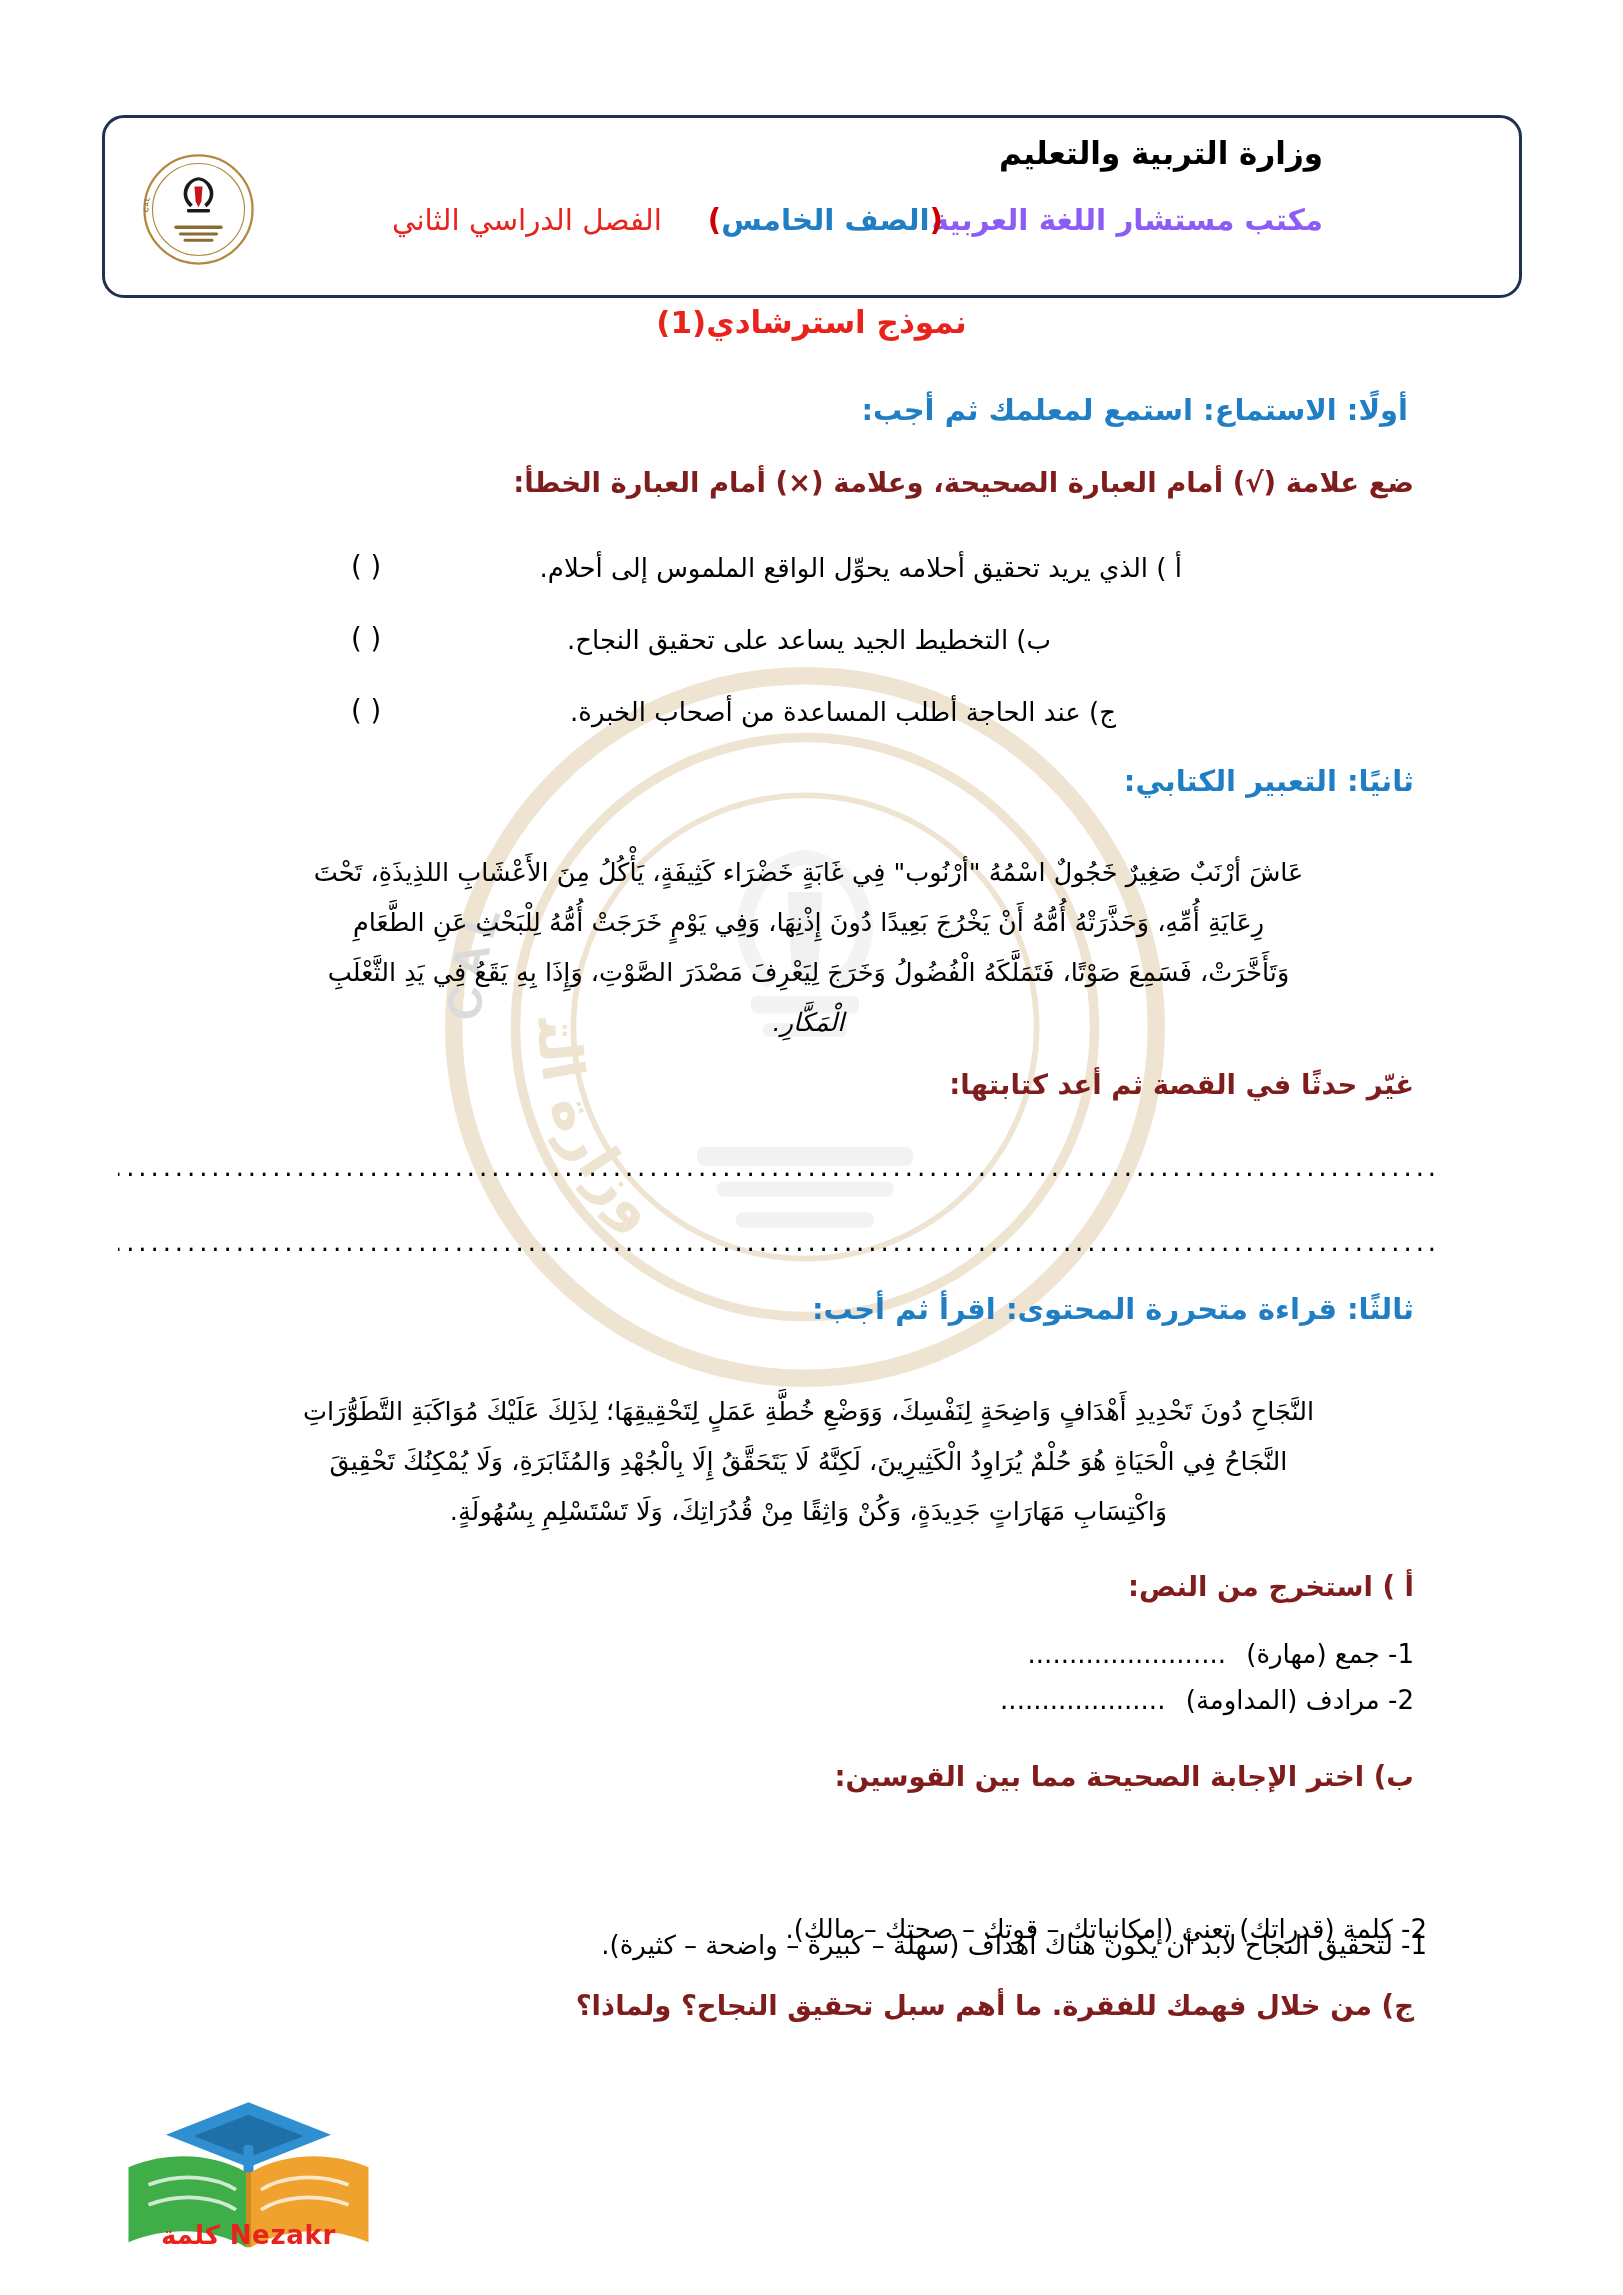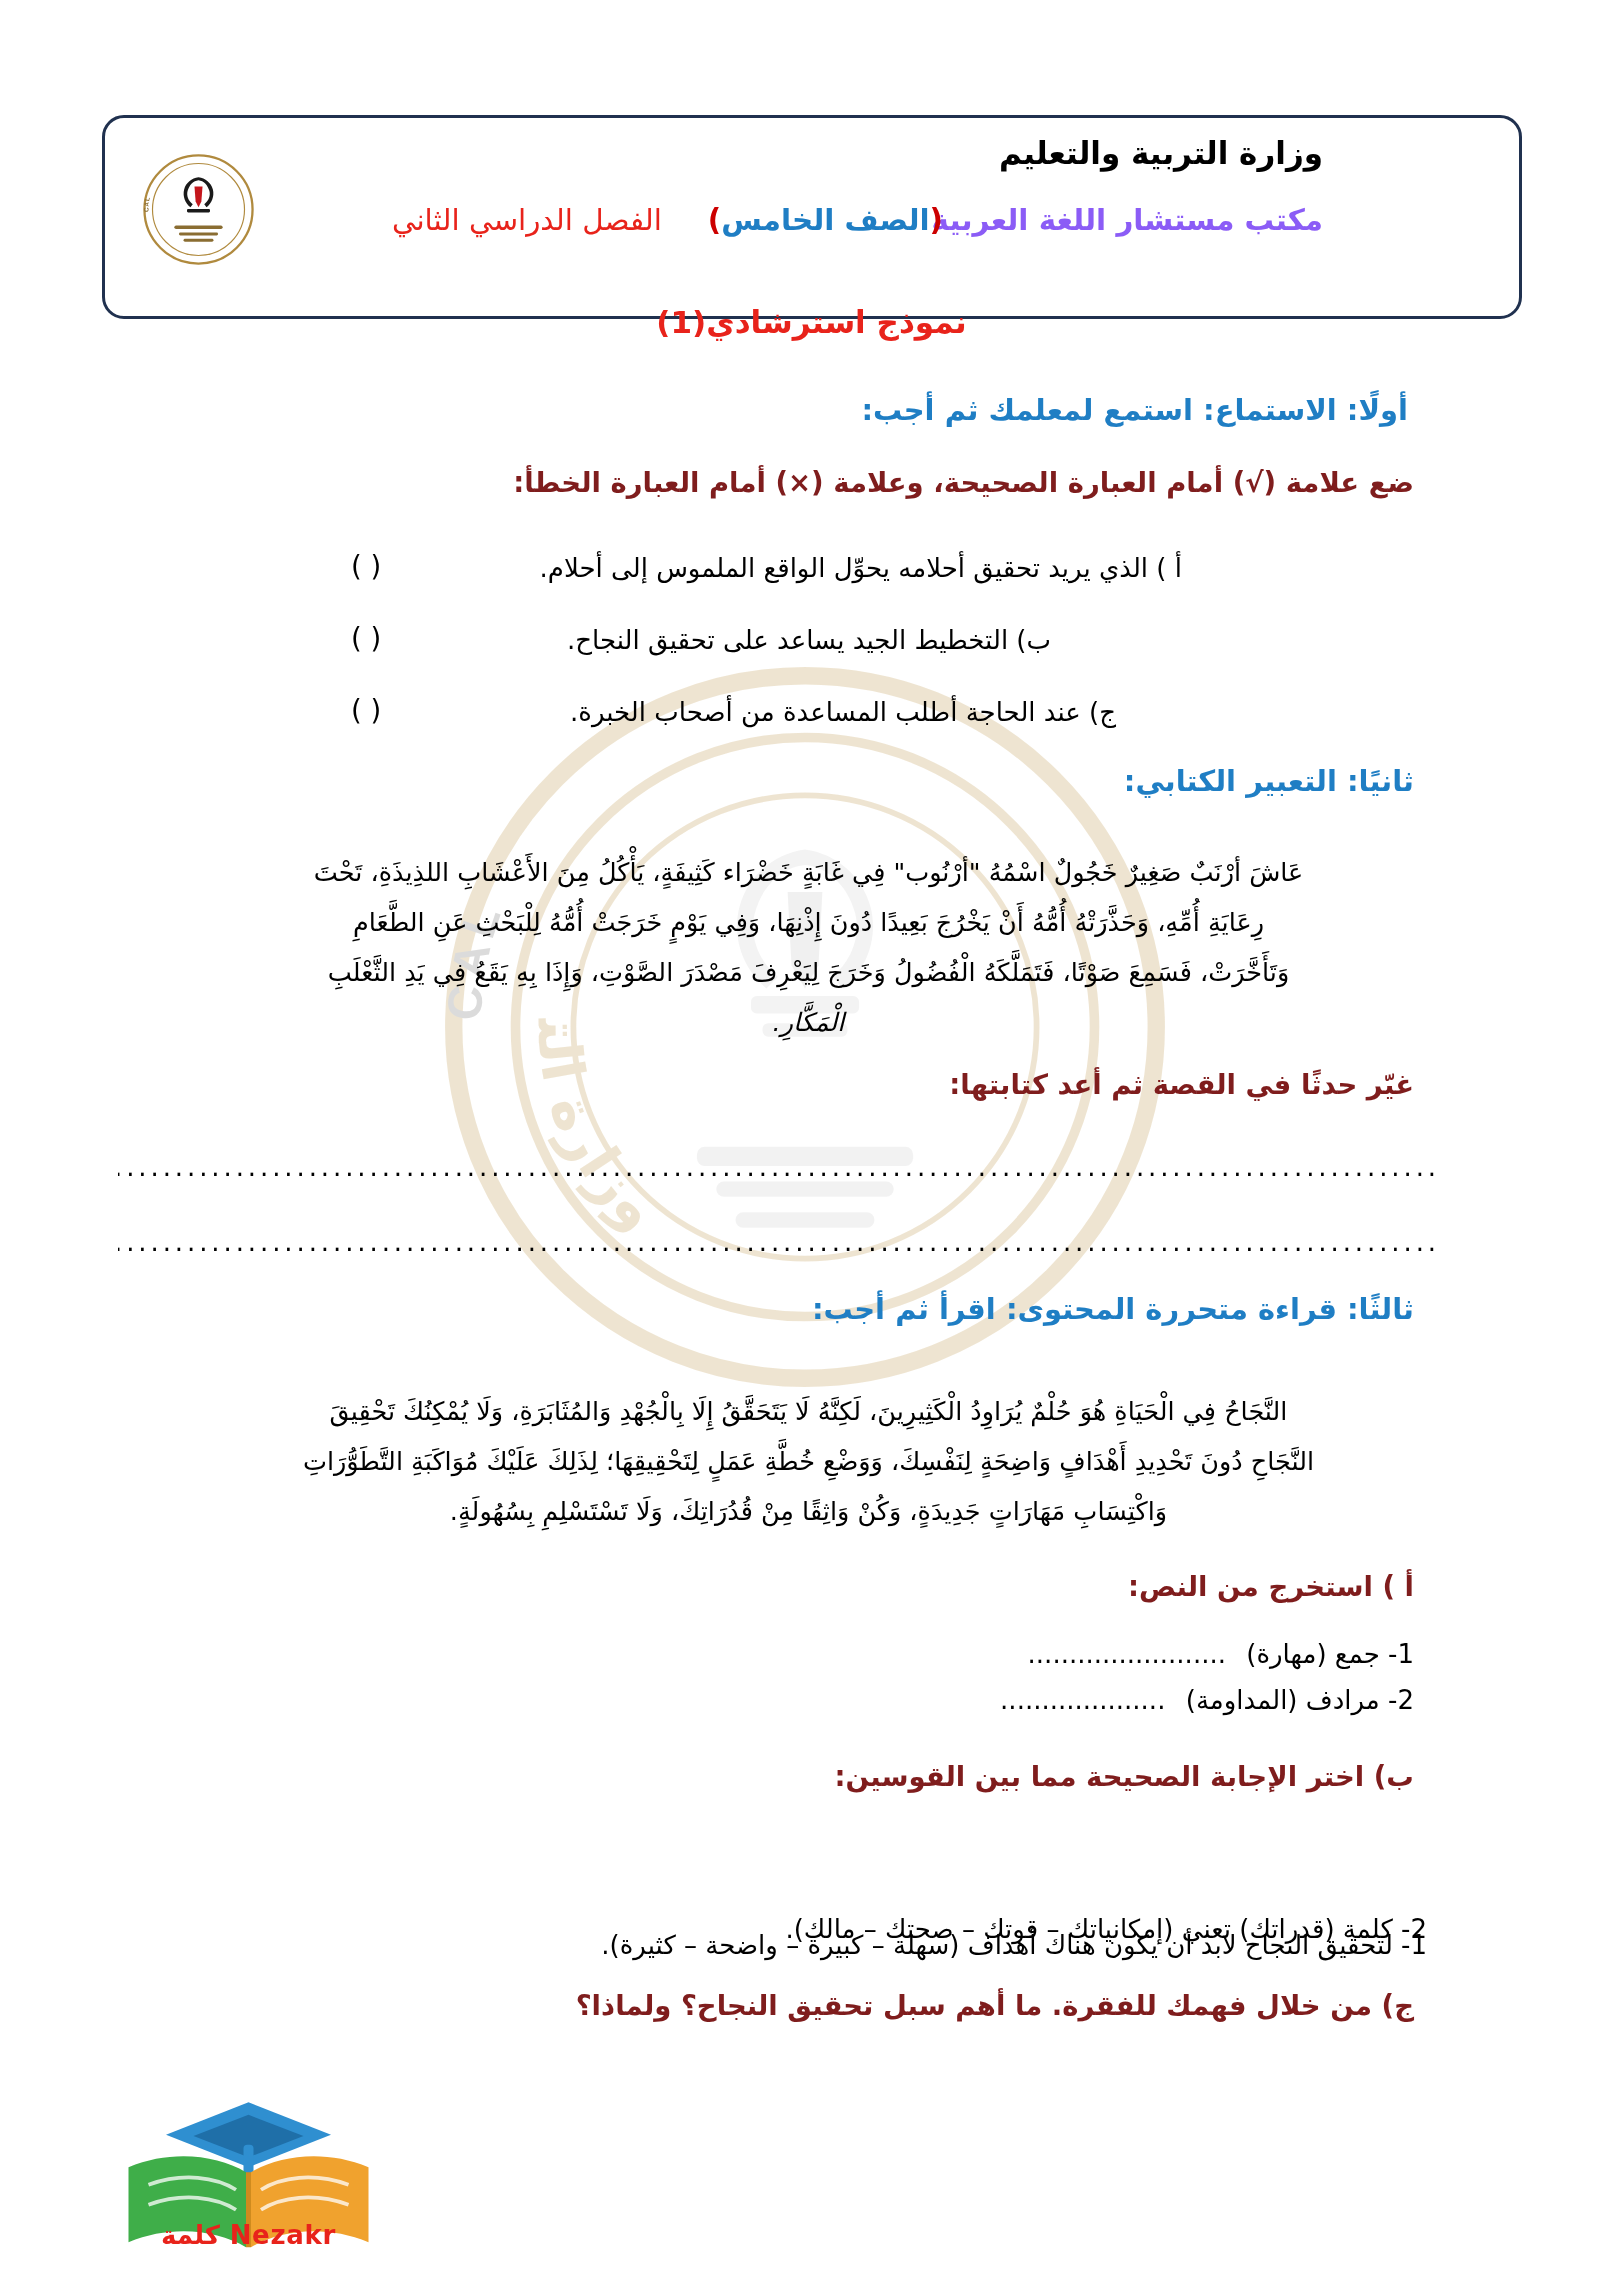--- a/index.html
+++ b/index.html
@@ -28,21 +28,21 @@
     pointer-events: none;
     z-index: 0;
   }
 
   
   .header-box {
     position: absolute;
     right: 101px;
     top: 115px;
     width: 1420px;
-    height: 204px;
+    height: 183px;
     border: 3.3px solid #20314f;
     border-radius: 22px;
     background: transparent;
     box-sizing: border-box;
     z-index: 2;
   }
   .hdr-ministry {
     position: absolute;
     right: 196px;
     top: 17px;
@@ -288,22 +288,22 @@
   </div>
 
   <div class="blk bold-line" style="right:209px; top:1068px;">غيّر حدثًا في القصة ثم أعد كتابتها:</div>
 
   <div class="dots" style="right:183px; top:1152px; width:1322px;">.....................................................................................................................................</div>
   <div class="dots" style="right:183px; top:1227px; width:1322px;">.....................................................................................................................................</div>
 
   <div class="blk sec-head" style="right:209px; top:1292px;">ثالثًا: قراءة متحررة المحتوى: اقرأ ثم أجب:</div>
 
   <div class="para" style="top:1386px;">
+    <span class="para-line">النَّجَاحِ دُونَ تَحْدِيدِ أَهْدَافٍ وَاضِحَةٍ لِنَفْسِكَ، وَوَضْعِ خُطَّةِ عَمَلٍ لِتَحْقِيقِهَا؛ لِذَلِكَ عَلَيْكَ مُوَاكَبَةِ التَّطَوُّرَاتِ</span>
     <span class="para-line">النَّجَاحُ فِي الْحَيَاةِ هُوَ حُلْمٌ يُرَاوِدُ الْكَثِيرِينَ، لَكِنَّهُ لَا يَتَحَقَّقُ إِلَا بِالْجُهْدِ وَالمُثَابَرَةِ، وَلَا يُمْكِنُكَ تَحْقِيقَ</span>
-    <span class="para-line">النَّجَاحِ دُونَ تَحْدِيدِ أَهْدَافٍ وَاضِحَةٍ لِنَفْسِكَ، وَوَضْعِ خُطَّةِ عَمَلٍ لِتَحْقِيقِهَا؛ لِذَلِكَ عَلَيْكَ مُوَاكَبَةِ التَّطَوُّرَاتِ</span>
     <span class="para-line" style="text-align:right;">وَاكْتِسَابِ مَهَارَاتٍ جَدِيدَةٍ، وَكُنْ وَاثِقًا مِنْ قُدُرَاتِكَ، وَلَا تَسْتَسْلِمِ بِسُهُولَةٍ.</span>
   </div>
 
   <div class="blk bold-line" style="right:209px; top:1570px;">أ ) استخرج من النص:</div>
 
   <div class="blk" style="right:209px; top:1639px;">
     <span class="plain-line">1- جمع (مهارة)</span>
     <span class="plain-line" style="letter-spacing:3.3px; margin-right:17px;">........................</span>
   </div>
 

